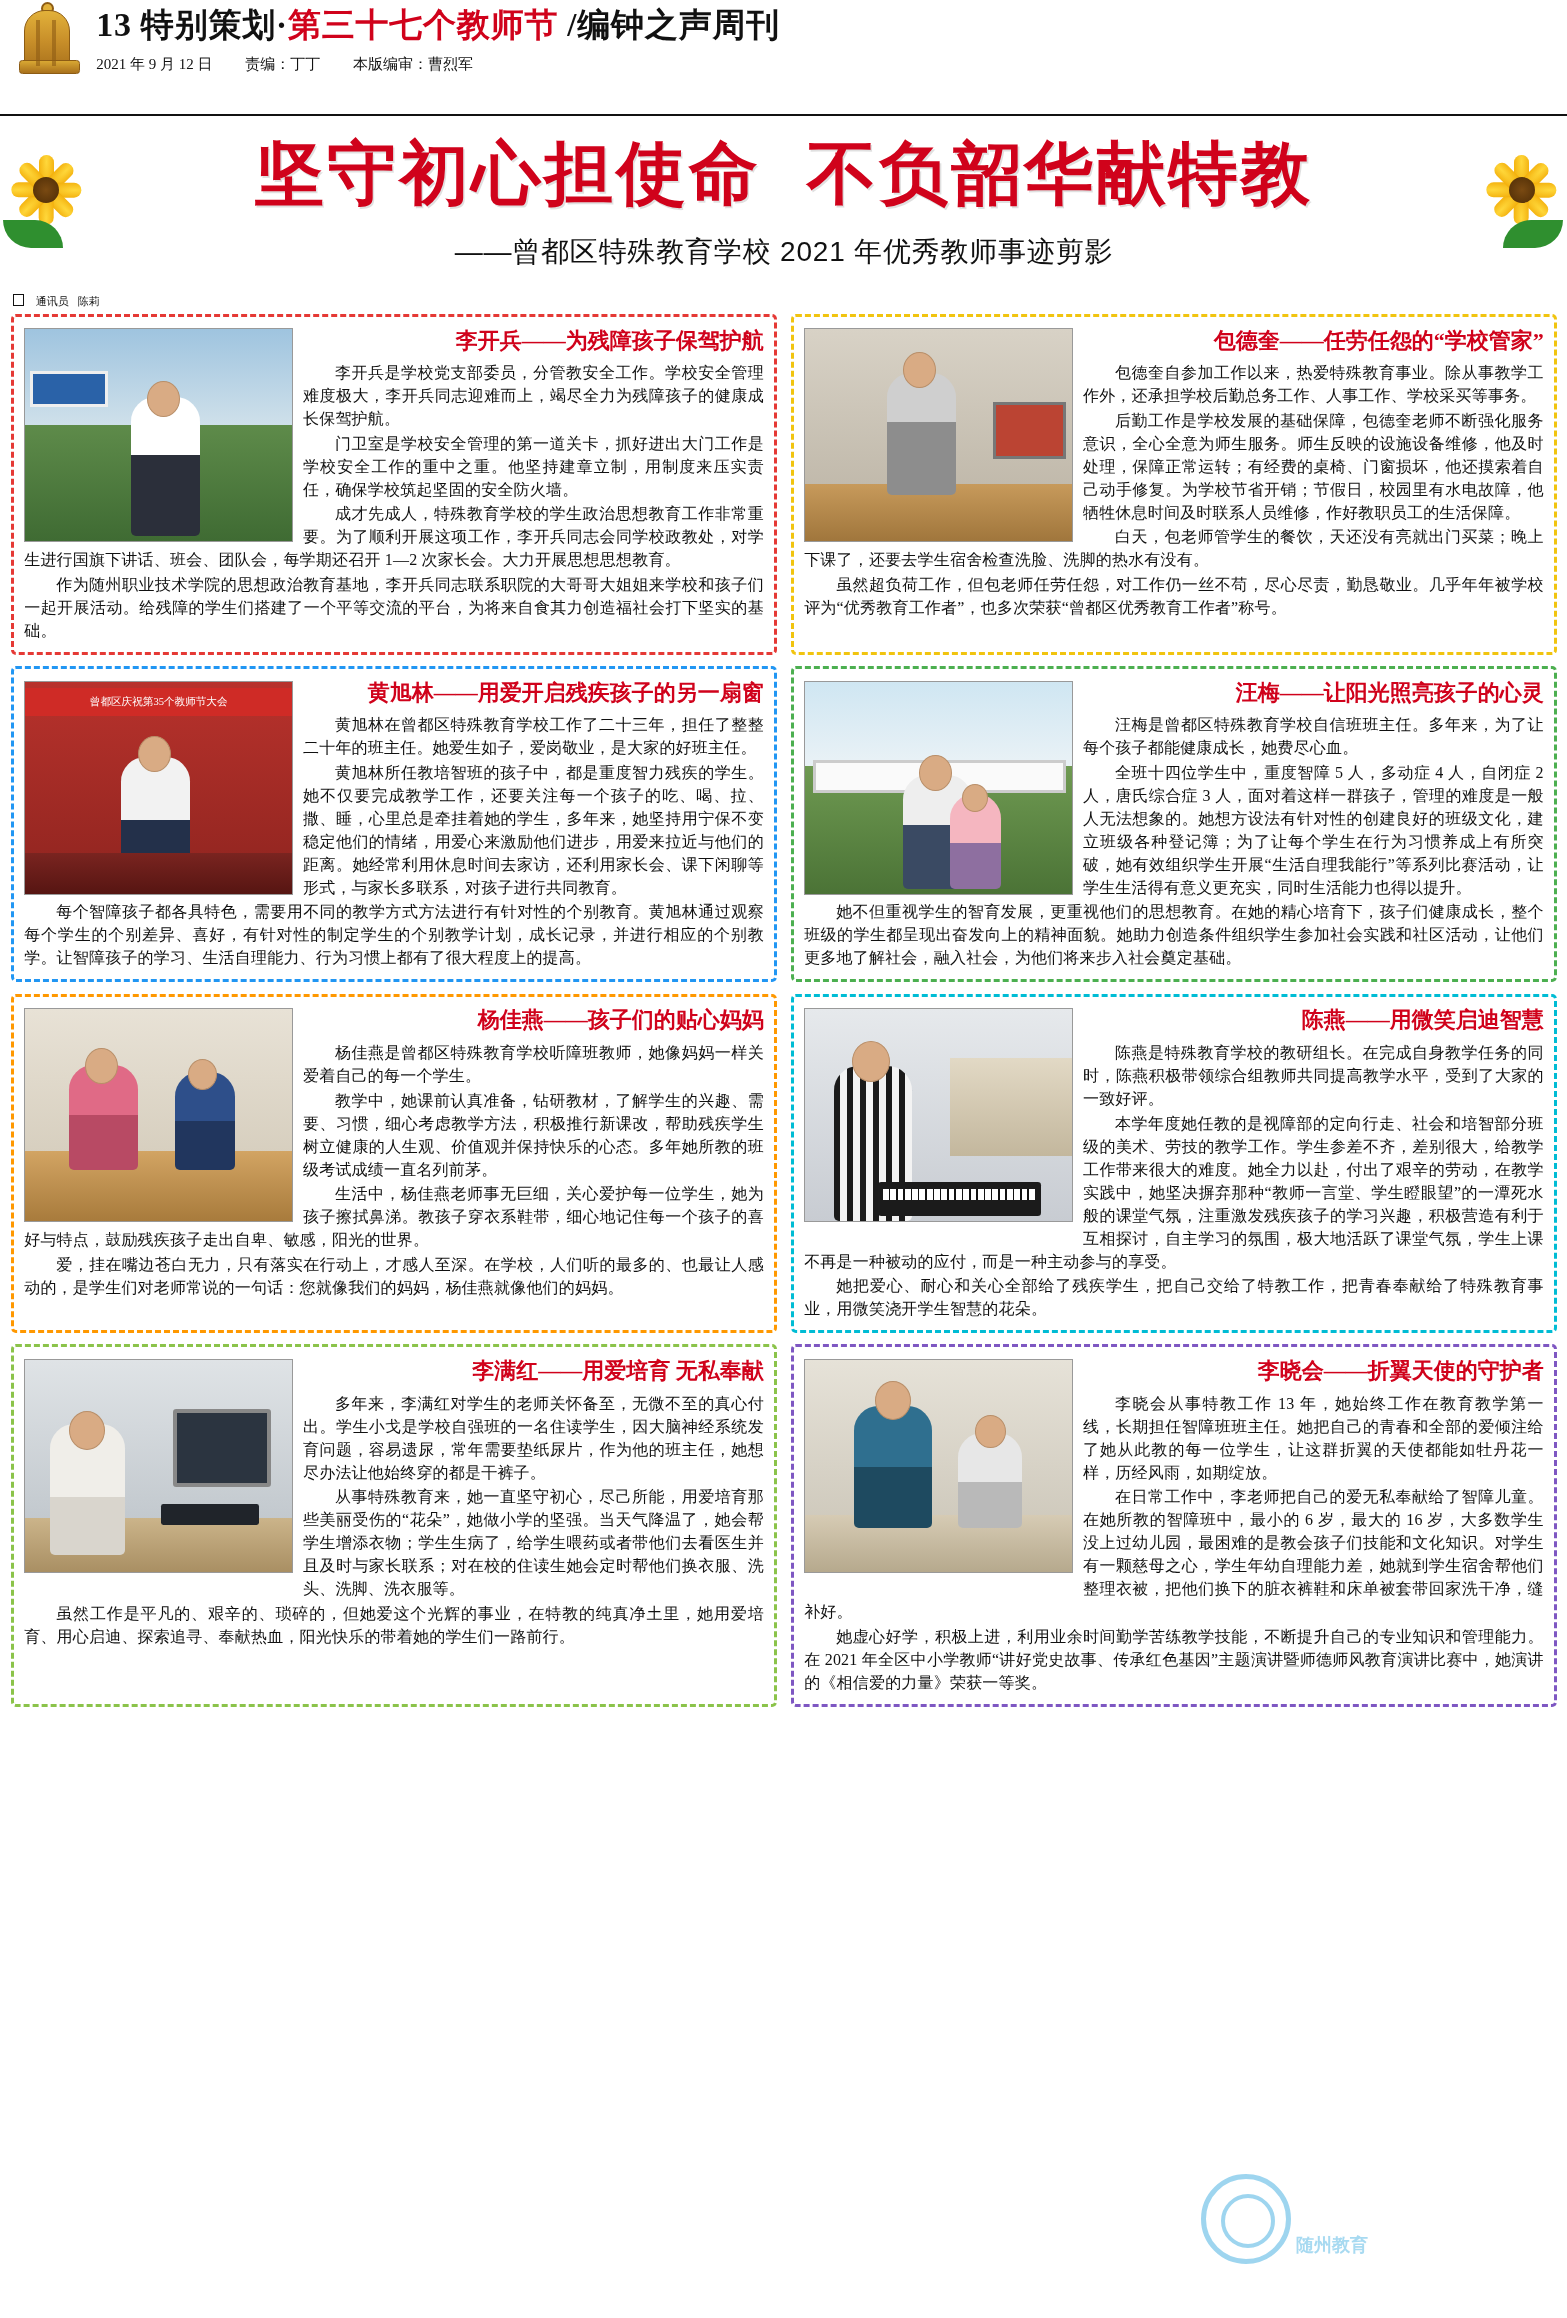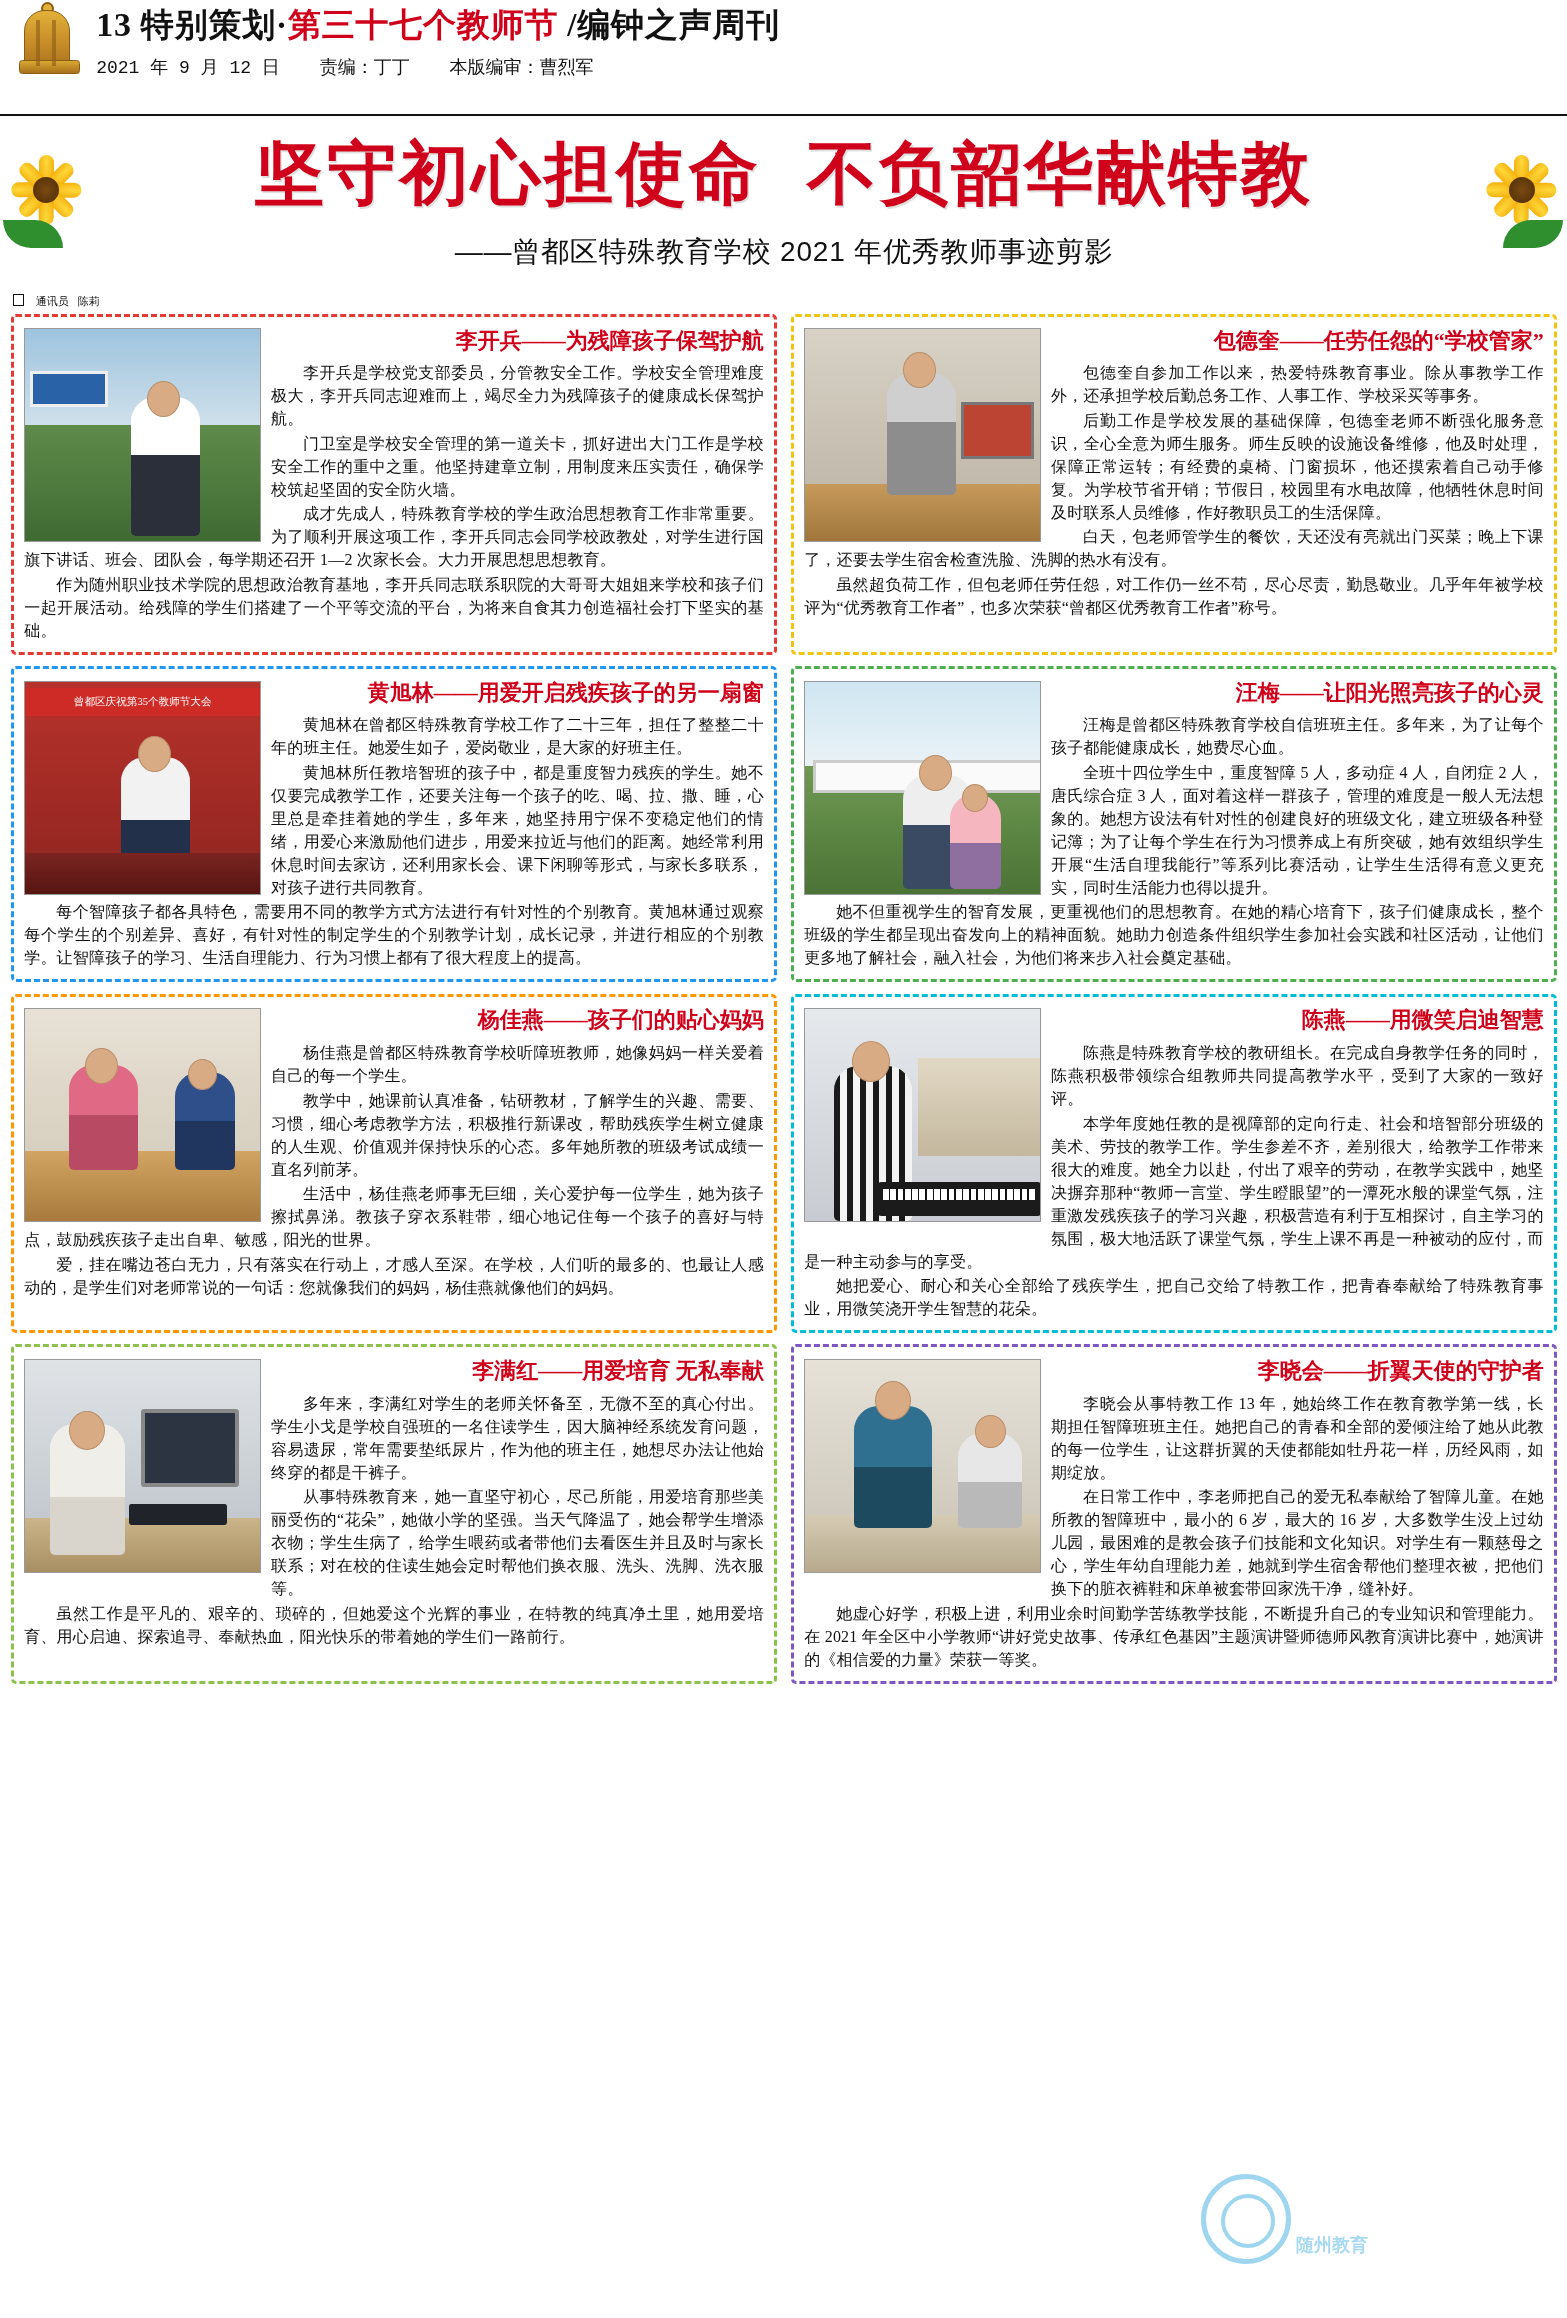--- a/index.html
+++ b/index.html
@@ -51,22 +51,22 @@
 
   .masthead-text { padding-left: 4.9px; padding-top: 4.9px; }
   .mh-line1 {
     font-size: 33px; font-weight: bold; letter-spacing: 0.8px;
     white-space: nowrap; line-height: 39px;
   }
   .mh-num { font-size: 34px; }
   .mh-red { color: #d0021b; }
   .mh-line2 {
     margin-top: 9.8px;
-    font-size: 18px;
-    font-family: Liberation Mono, monospace;
+    font-size: 15px;
+    font-family: Liberation Serif, serif;
     color: #111;
     white-space: nowrap;
   }
   .mh-line2 span { margin-right: 29px; }
 
   
   .headline-band {
     position: relative;
     height: 173px;
     padding-top: 0;
@@ -156,21 +156,21 @@
   .card-body {
     font-size: 16px;
     line-height: 23px;
     text-align: justify;
     letter-spacing: 0.2px;
   }
   .card-body p { margin: 0 0 1.6px 0; text-indent: 2em; }
 
   .photo {
     float: left;
-    width: 237px;
+    width: 269px;
     height: 214px;
     margin: 3.3px 9.8px 4.9px 0;
     border: 0.8px solid #999;
     position: relative;
     overflow: hidden;
     background: #737373;
   }
   .clearfix:after { content:""; display:block; clear:both; }
 
   

